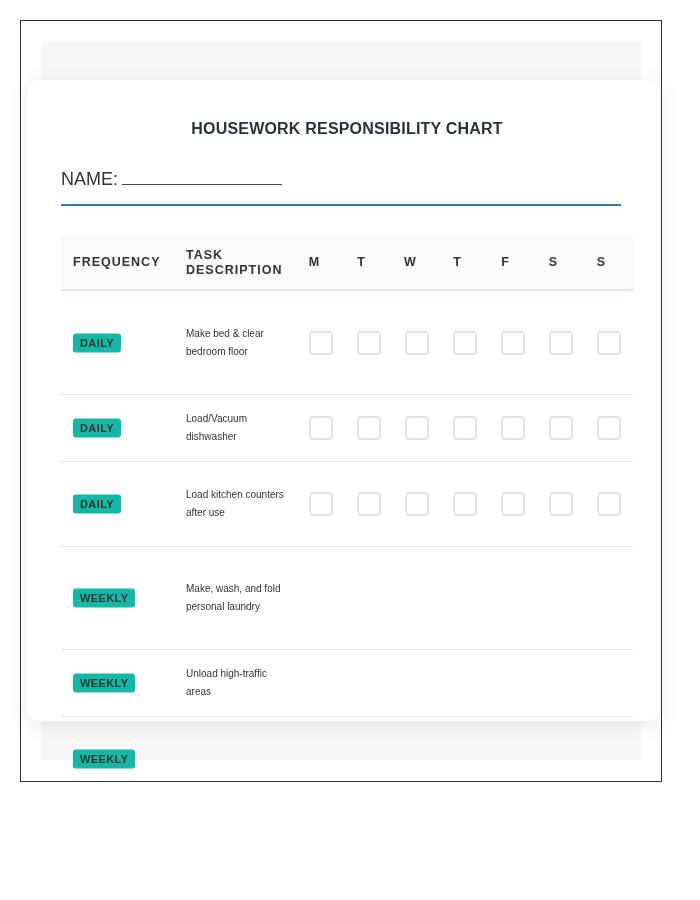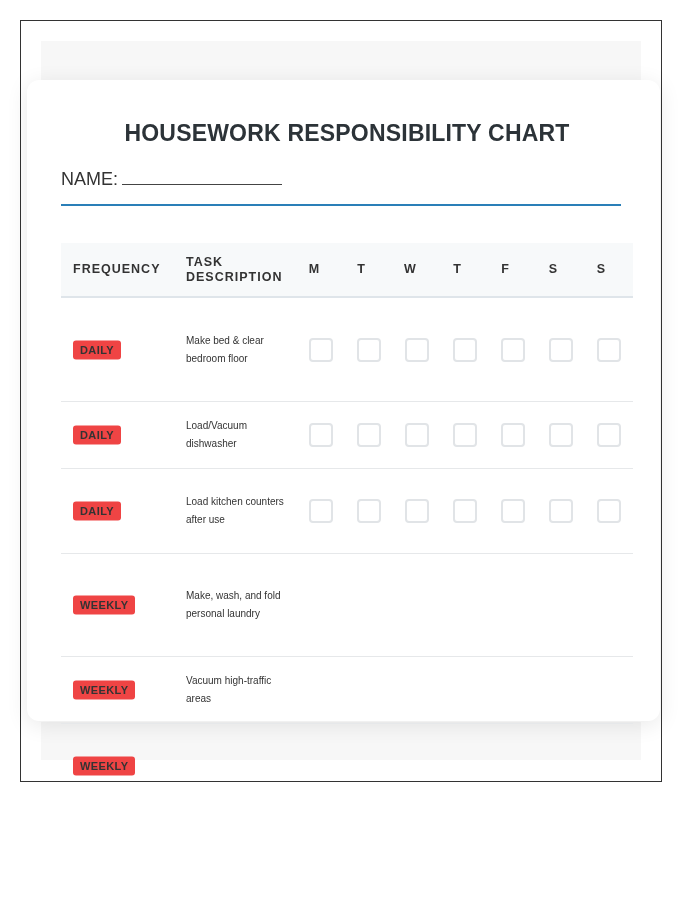--- a/index.html
+++ b/index.html
@@ -25,21 +25,21 @@
     border-radius: 12px;
     box-shadow: 0 4px 22px rgba(0,0,0,0.09);
   }
   .content {
     position: absolute; left: 0; top: 0; width: 700px; height: 900px;
   }
 
   .title {
     position: absolute; left: 61px; top: 120px; width: 572px;
     text-align: center;
-    font-size: 23px; font-weight: bold; color: #2c3338;
+    font-size: 16px; font-weight: bold; color: #2c3338;
     letter-spacing: 0.2px;
   }
   .meta-row {
     position: absolute; left: 61px; top: 169px; width: 560px; height: 20px;
     font-size: 18px; color: #333;
   }
   .meta-name { position: absolute; left: 0; top: 0; white-space: nowrap; }
   .meta-week { position: absolute; left: 325px; top: 0; white-space: nowrap; }
   .meta-line {
     display: inline-block; vertical-align: baseline;
@@ -47,21 +47,21 @@
   }
   .meta-name .meta-line { width: 160px; }
   .meta-week .meta-line { width: 160px; }
 
   .divider {
     position: absolute; left: 61px; top: 204px; width: 560px; height: 2px;
     background: #2a7fb8;
   }
 
   .table {
-    position: absolute; left: 61px; top: 243px; width: 572px;
+    position: absolute; left: 61px; top: 236px; width: 572px;
   }
   .thead {
     height: 55px; background: #f7f9fa;
     border-bottom: 2px solid #dfe5ea;
     position: relative;
   }
   .th {
     position: absolute; top: 0; height: 53px;
     display: flex; align-items: center;
     font-size: 12.5px; font-weight: bold; color: #333;
@@ -70,21 +70,21 @@
   .th-freq { left: 12px; }
   .th-task { left: 125px; width: 110px; }
   .th-day { width: 48px; justify-content: center; letter-spacing: 0; }
 
   .row {
     position: relative; border-bottom: 1px solid #e6e8ea;
   }
   .row.last { border-bottom: none; }
   .badge {
     position: absolute; left: 12px; top: 50%; transform: translateY(-50%);
-    background: #ef4444; border-radius: 3px;
+    background: #14b8a6; border-radius: 3px;
     font-size: 11px; font-weight: bold; color: #333;
     padding: 4px 7px; letter-spacing: 0.4px; line-height: 11px;
   }
   .task {
     position: absolute; left: 125px; top: 50%; transform: translateY(-50%);
     width: 105px;
     font-size: 10px; line-height: 18px; color: #333;
   }
   .checks {
     position: absolute; left: 236px; top: 50%; transform: translateY(-50%);
@@ -211,20 +211,20 @@
       </div>
     </div>
 
     <div class="row" style="height:103px">
       <span class="badge">WEEKLY</span>
       <div class="task">Make, wash, and fold personal laundry</div>
     </div>
 
     <div class="row" style="height:67px">
       <span class="badge">WEEKLY</span>
-      <div class="task">Vacuum high-traffic areas</div>
+      <div class="task">Unload high-traffic areas</div>
     </div>
 
     <div class="row last" style="height:84px">
       <span class="badge">WEEKLY</span>
     </div>
   </div>
 </div>
 
 </body></html>

